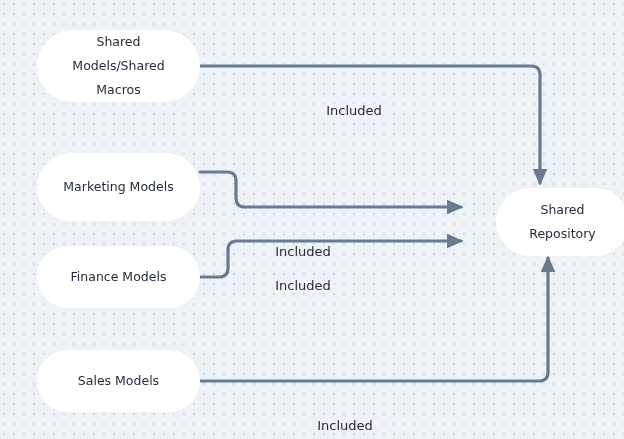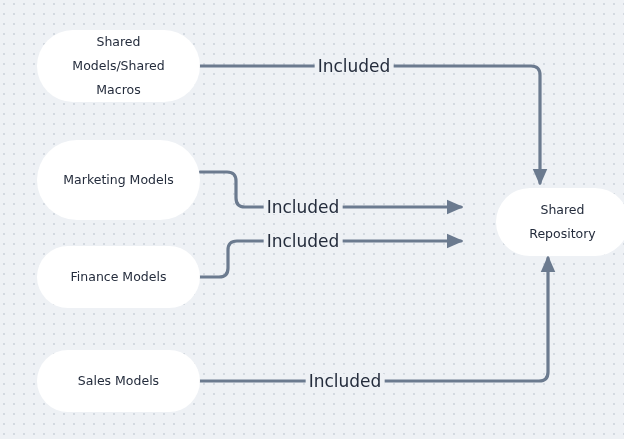--- a/index.html
+++ b/index.html
@@ -39,25 +39,26 @@
     z-index: 3;
   }
   .node-pill { border-radius: 999px; }
   .node-rounded { border-radius: 34px; }
   .node-label { white-space: pre-line; }
   .edge-label {
     position: absolute;
     z-index: 4;
     background: #eef1f5;
     color: #242c3c;
-    font-size: 17px;
+    font-size: 13px;
     line-height: 14px;
     padding: 0 3px;
     transform: translate(-50%, -50%);
     white-space: nowrap;
+    margin-top: 45px;
   }
 </style>
 </head>
 <body>
 
 <div id="canvas">
 
   <svg id="edge-layer" viewBox="0 0 624 439" xmlns="http://www.w3.org/2000/svg">
     <defs>
       <marker id="arrow" viewBox="0 0 10 10" refX="8.5" refY="5" markerWidth="5.2" markerHeight="5.2" orient="auto-start-reverse">
@@ -73,21 +74,21 @@
 
     <path d="M 200 381 L 539 381 Q 548 381 548 372 L 548 258" fill="none" stroke="#6b7a8f" stroke-width="3.2" stroke-linecap="round" marker-end="url(#arrow)"></path>
   </svg>
 
   <div class="node node-pill" style="left:37px; top:30px; width:163px; height:72px;">
     <span class="node-label">Shared
 Models/Shared
 Macros</span>
   </div>
 
-  <div class="node node-pill" style="left:37px; top:140px; width:163px; height:80px;">
+  <div class="node node-pill" style="left:37px; top:153px; width:163px; height:68px;">
     <span class="node-label">Marketing Models</span>
   </div>
 
   <div class="node node-pill" style="left:37px; top:350px; width:163px; height:62px;">
     <span class="node-label">Sales Models</span>
   </div>
 
   <div class="node node-pill" style="left:37px; top:246px; width:163px; height:62px;">
     <span class="node-label">Finance Models</span>
   </div>

